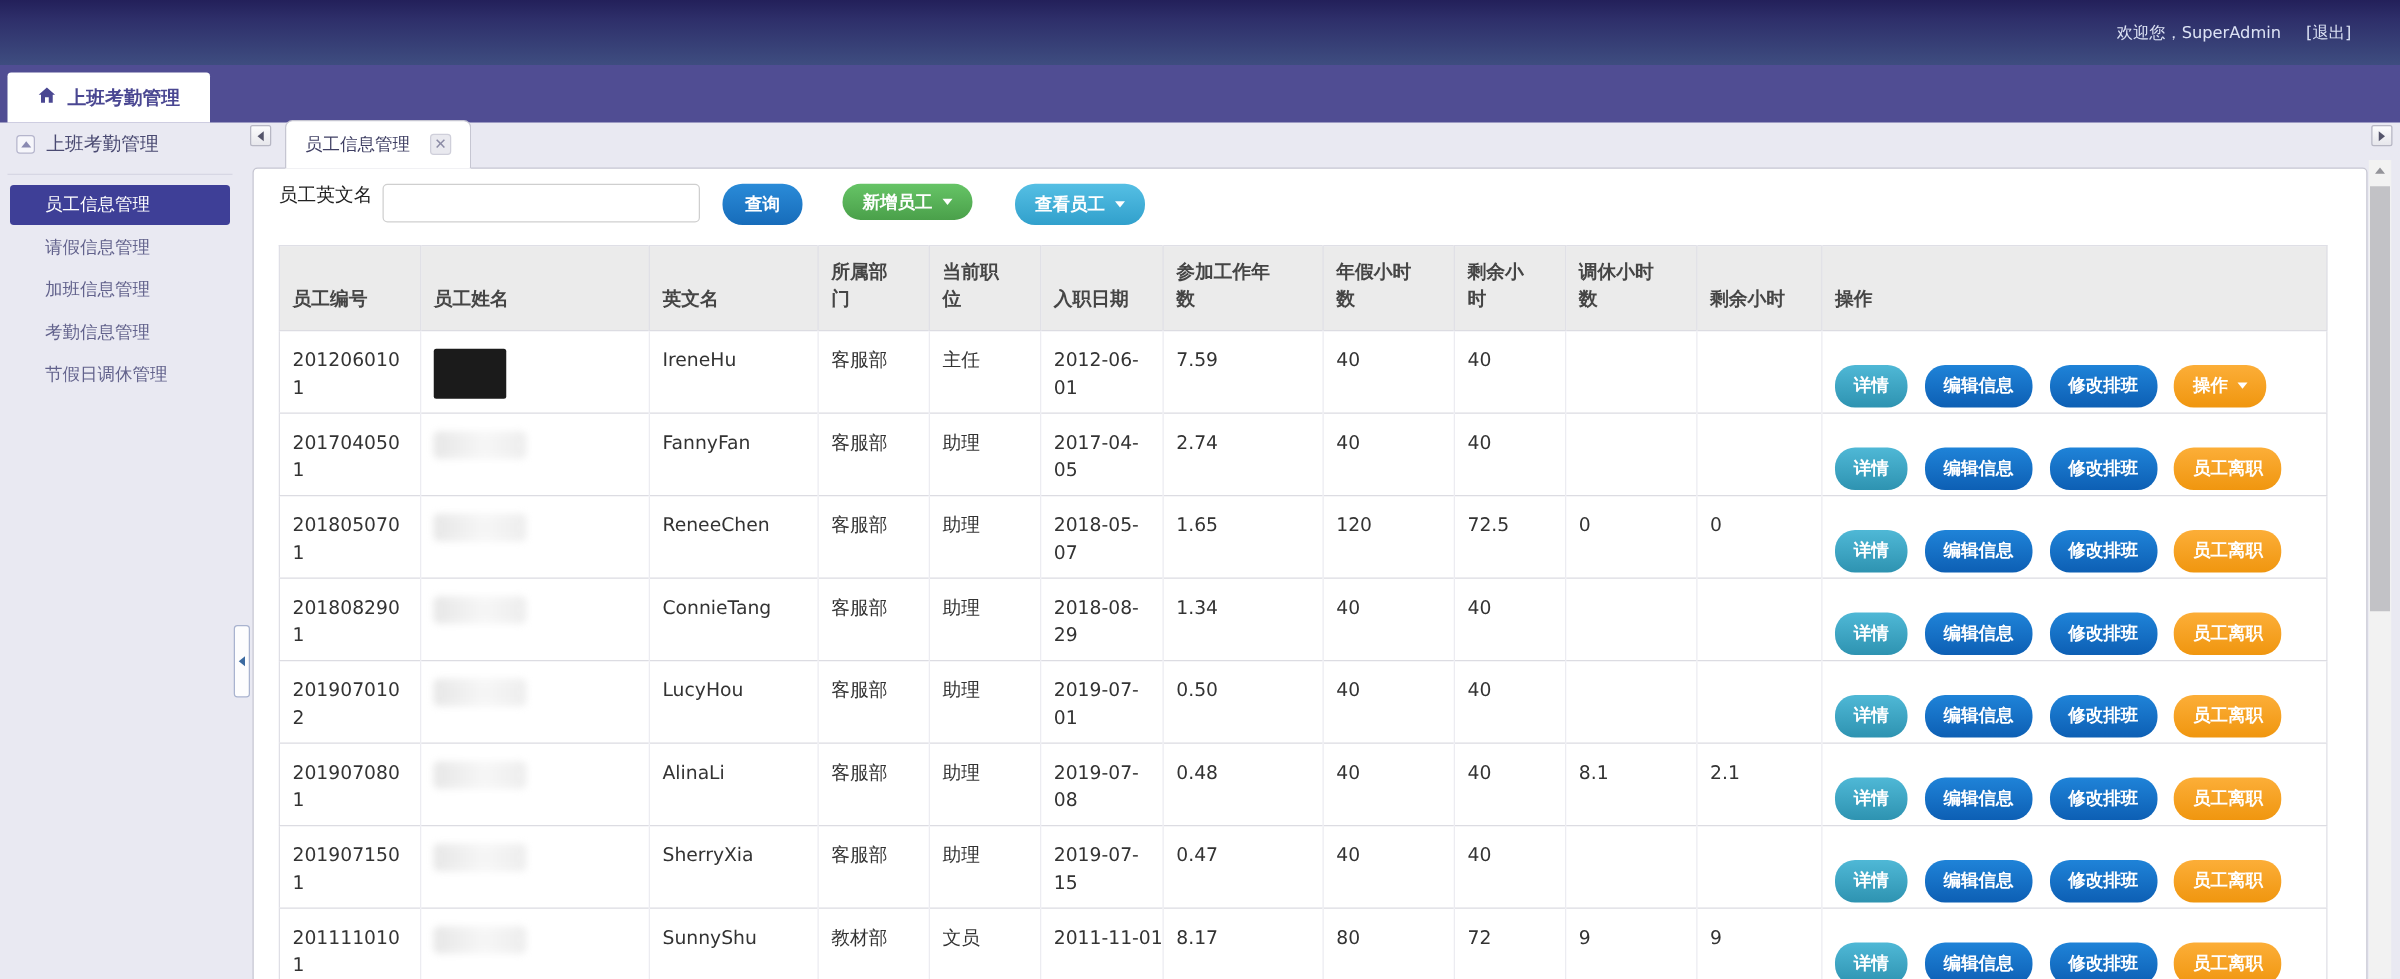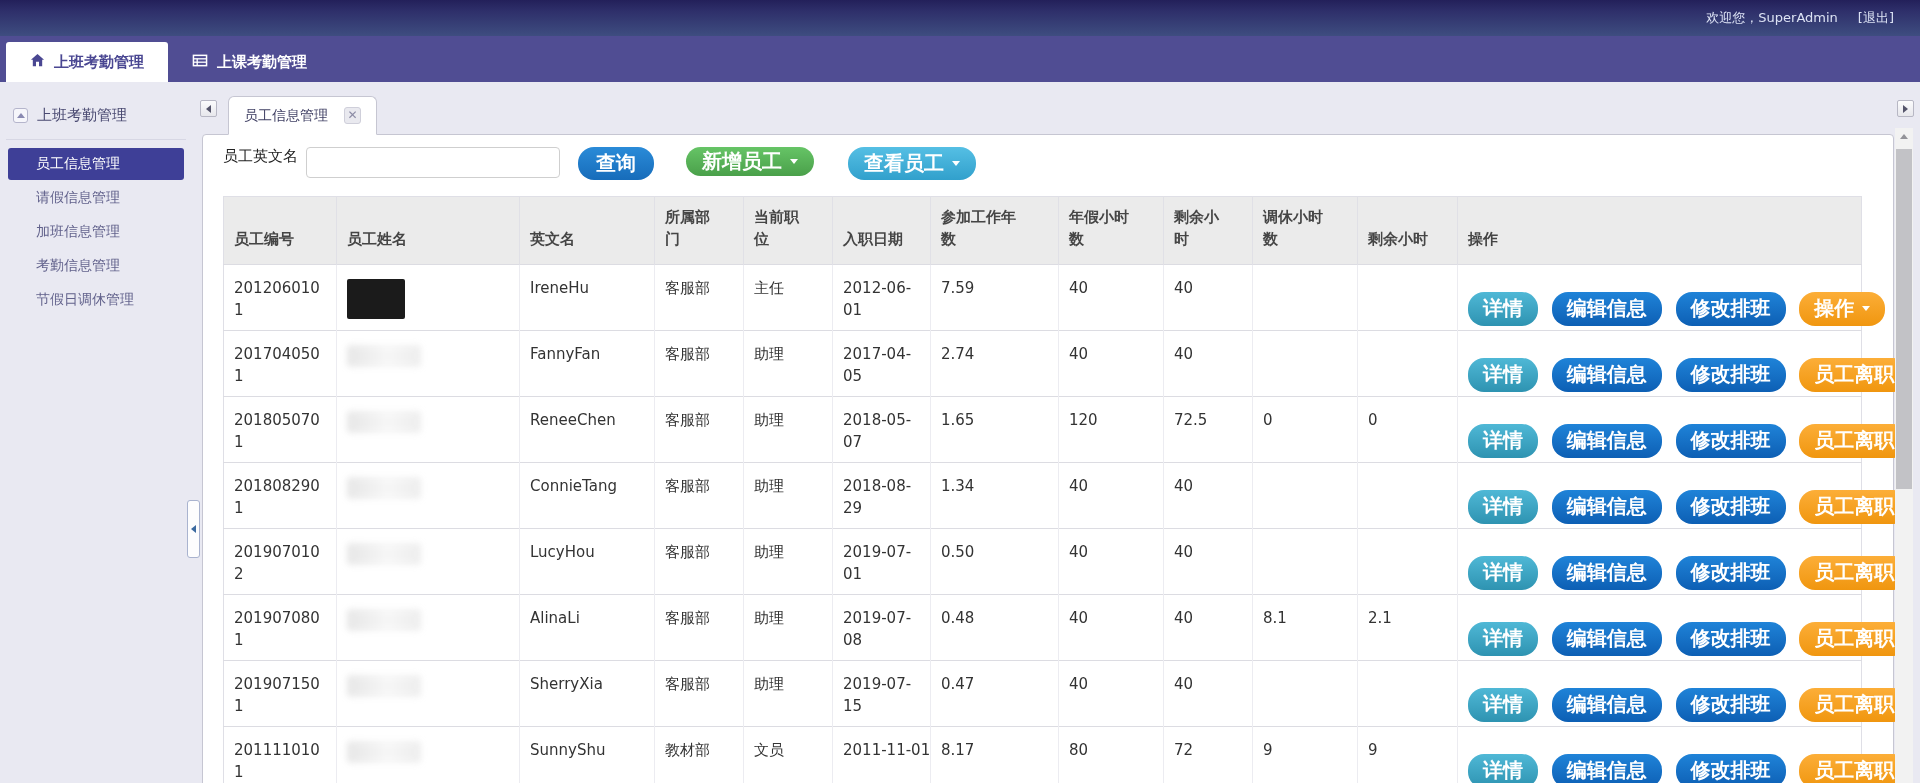--- a/index.html
+++ b/index.html
@@ -1,21 +1,21 @@
 <!DOCTYPE html>
 <html><head>
 <meta charset="utf-8">
 <style>
   * { margin:0; padding:0; box-sizing:border-box; }
   html,body { width:1920px; height:783px; overflow:hidden;
     font-family:"DejaVu Sans","Liberation Sans",sans-serif; background:#e9e9f2; }
 
   
-  .topbar { height:36px; background:linear-gradient(180deg,#23205a 0%,#2e2f6a 30%,#3e4d80 100%);
-    display:flex; align-items:center; justify-content:flex-end; padding-right:26px; }
+  .topbar { height:52px; background:linear-gradient(180deg,#23205a 0%,#2e2f6a 30%,#3e4d80 100%);
+    display:flex; align-items:center; justify-content:flex-end; padding-right:39px; }
   .topbar span { color:#dce2f4; font-size:13px; }
   .topbar .logout { margin-left:20px; cursor:pointer; }
 
   
   .navbar { height:46px; background:#504d93; display:flex; align-items:flex-end; padding-left:6px; }
   .nav-tab { height:40px; display:flex; align-items:center; gap:9px; padding:0 24px;
     color:#fff; font-size:15px; font-weight:bold; cursor:pointer; }
   .nav-tab.active { background:#fff; color:#4a4792; border-radius:3px 3px 0 0; }
 
   
@@ -58,21 +58,21 @@
     border-radius:3px; color:#8a8aa4; font-size:12px; line-height:14px; text-align:center; cursor:pointer; }
 
   .panel { position:absolute; top:48px; left:0; right:0; height:745px;
     background:#fff; border:1px solid #c6c6d2; border-radius:4px 4px 0 0; }
 
   
   .searchrow { display:flex; padding:12px 0 16px 20px; }
   .searchrow label { font-size:15px; color:#222; }
   .searchrow input { width:254px; height:31px; margin-left:8px; border:1px solid #cfcfcf;
     border-radius:4px; padding:0 8px; font-size:14px; font-family:inherit; }
-  .btn { border:none; color:#fff; font-weight:bold; font-size:20px; font-family:inherit;
+  .btn { border:none; color:#fff; font-weight:bold; font-size:14px; font-family:inherit;
     border-radius:16px; cursor:pointer; display:inline-flex; align-items:center; justify-content:center; }
   .btn-q { height:33px; padding:0 18px; margin-left:18px; background:linear-gradient(#2a8bd8,#176cba); }
   .btn-g { height:29px; padding:0 16px; margin-left:32px; background:linear-gradient(#66c466,#4aa04a); }
   .btn-i { height:33px; padding:0 16px; margin-left:34px; background:linear-gradient(#55bfe4,#31a0cc); }
   .caret { display:inline-block; margin-left:8px; width:0; height:0;
     border-left:4px solid transparent; border-right:4px solid transparent; border-top:5px solid #fff; }
 
   
   table { margin-left:20px; width:1638px; table-layout:fixed; border-collapse:collapse;
     border:1px solid #dfdfe6; }
@@ -110,31 +110,20 @@
 </div>
 
 <div class="navbar">
   <div class="nav-tab active">
     <span>
       <svg width="15" height="15" viewBox="0 0 16 16">
           <path d="M8 1 L15 7.2 H13 V14 H9.6 V9.4 H6.4 V14 H3 V7.2 H1 Z" fill="#4a4792"></path>
         </svg>
     </span>
     <span>上班考勤管理</span>
-  </div>
-  <div class="nav-tab">
-    <span>
-      <svg width="16" height="15" viewBox="0 0 17 16">
-        <rect x="1.5" y="2.5" width="14" height="11" fill="none" stroke="#ffffff" stroke-width="1.6"></rect>
-        <line x1="1.5" y1="6.2" x2="15.5" y2="6.2" stroke="#ffffff" stroke-width="1.4"></line>
-        <line x1="5.5" y1="6.2" x2="5.5" y2="13.5" stroke="#ffffff" stroke-width="1.4"></line>
-        <line x1="1.5" y1="9.8" x2="15.5" y2="9.8" stroke="#ffffff" stroke-width="1.4"></line>
-      </svg>
-    </span>
-    <span>上课考勤管理</span>
   </div>
 </div>
 
 <aside class="sidebar">
   <div class="side-head">
     <span class="grp-box">
         <i class="tri-up"></i>
       </span>
     <span>上班考勤管理</span>
   </div>

